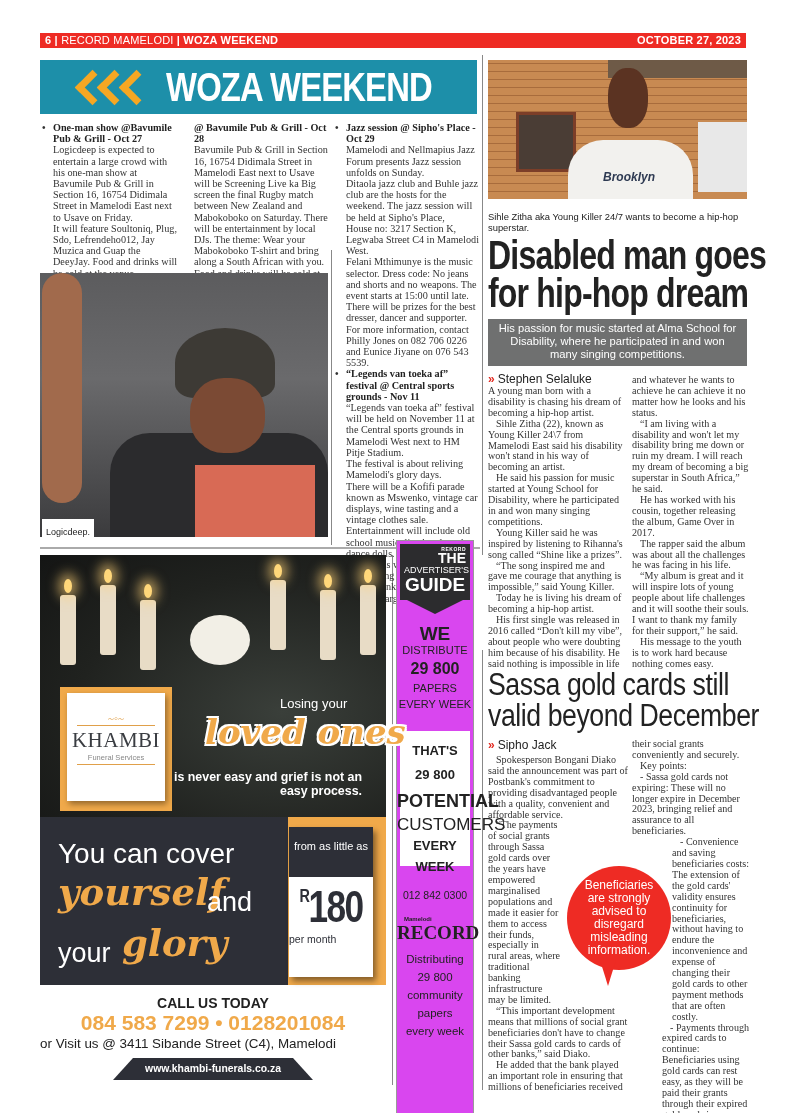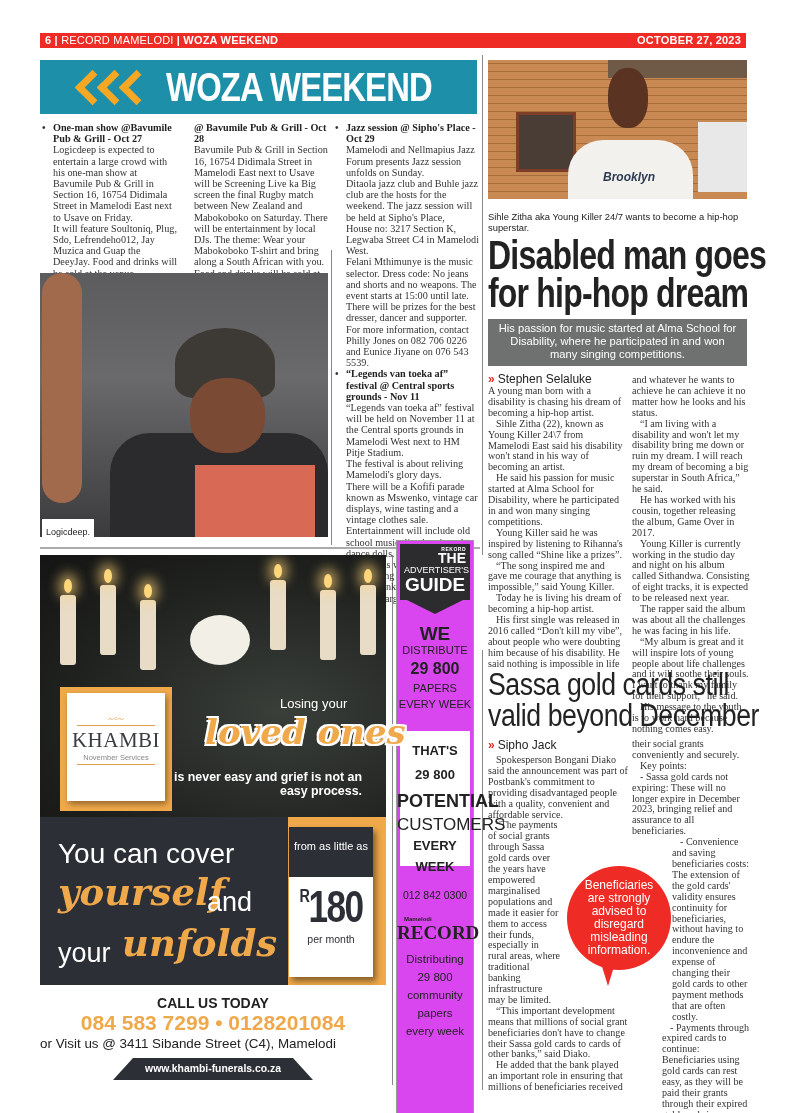--- a/index.html
+++ b/index.html
@@ -83,21 +83,21 @@
 #k-orange{left:288px;top:817px;width:98px;height:168px;background:#f0a94a}
 #k-cover{left:58px;top:838px;color:#fff;font-family:"Liberation Sans",sans-serif;font-size:28px}
 #k-yourself{left:58px;top:870px;color:#f0a94a;font-family:"DejaVu Serif",serif;font-style:italic;font-weight:bold;font-size:37px}
 #k-and{left:207px;top:887px;color:#fff;font-family:"Liberation Sans",sans-serif;font-size:27px}
 #k-your{left:58px;top:938px;color:#fff;font-family:"Liberation Sans",sans-serif;font-size:27px}
 #k-family{left:122px;top:921px;color:#f0a94a;font-family:"DejaVu Serif",serif;font-style:italic;font-weight:bold;font-size:37px}
 #k-price{left:289px;top:827px;width:84px;height:150px;background:#fff;box-shadow:3px 4px 6px rgba(0,0,0,.45)}
 #k-price .pt{height:50px;background:#2d2f37;color:#fff;font-family:"Liberation Sans",sans-serif;font-size:11px;line-height:12px;text-align:center;padding-top:13px}
 #k-price .amt{text-align:center;font-family:"Liberation Sans",sans-serif;font-weight:bold;color:#2d2f37;font-size:44px;line-height:52px;margin-top:4px;letter-spacing:-2px;transform:scaleX(0.8)}
 #k-price .amt sup{font-size:18px;vertical-align:top;line-height:30px}
-#k-price .pm{text-align:center;font-family:"Liberation Sans",sans-serif;font-size:10.5px;color:#2d2f37}
+#k-price .pm{font-family:"Liberation Sans",sans-serif;font-size:10.5px;color:#2d2f37}
 #k-call{left:40px;top:995px;width:346px;text-align:center;font-family:"Liberation Sans",sans-serif;font-weight:bold;font-size:14px;color:#222}
 #k-phones{left:40px;top:1011px;width:346px;text-align:center;font-family:"Liberation Sans",sans-serif;font-weight:bold;font-size:21px;color:#f0a94a}
 #k-visit{left:40px;top:1036px;width:346px;text-align:left;font-family:"Liberation Sans",sans-serif;font-size:13.4px;color:#222}
 #k-web{left:113px;top:1058px;width:200px;height:22px;background:#2d2f37;clip-path:polygon(10% 0,90% 0,100% 100%,0 100%);color:#fff;font-family:"Liberation Sans",sans-serif;font-weight:bold;font-size:10.4px;line-height:22px;text-align:center}
 </style>
 </head>
 <body>
 
 <div id="hdr" class="abs">
   <span class="pn">6</span>
@@ -189,31 +189,30 @@
 </div>
 <div id="intro" class="abs">His passion for music started at Alma School for Disability, where he participated in and won many singing competitions.</div>
 
 <div class="abs byline" style="left:488px;top:372px">
   <span class="mk">»</span><span>Stephen Selaluke</span>
 </div>
 
 <div class="abs art" style="left:488px;top:386px;width:136px">
   <p class="first">A young man born with a disability is chasing his dream of becoming a hip-hop artist.</p>
   <p>Sihle Zitha (22), known as Young Killer 24\7 from Mamelodi East said his disability won't stand in his way of becoming an artist.</p>
-  <p>He said his passion for music started at Alma School for Disability, where he participated in and won many singing competitions.</p>
+  <p>He said his passion for music started at Young School for Disability, where he participated in and won many singing competitions.</p>
   <p>Young Killer said he was inspired by listening to Rihanna's song called “Shine like a prizes”.</p>
   <p>“The song inspired me and gave me courage that anything is impossible,” said Young Killer.</p>
   <p>Today he is living his dream of becoming a hip-hop artist.</p>
   <p>His first single was released in 2016 called “Don't kill my vibe”, about people who were doubting him because of his disability. He said nothing is impossible in life</p>
 </div>
 <div class="abs art" style="left:632px;top:375px;width:118px">
   <p class="first">and whatever he wants to achieve he can achieve it no matter how he looks and his status.</p>
   <p>“I am living with a disability and won't let my disability bring me down or ruin my dream. I will reach my dream of becoming a big superstar in South Africa,” he said.</p>
   <p>He has worked with his cousin, together releasing the album, Game Over in 2017.</p>
-  <p>Young Killer is currently working in the studio day and night on his album called Sithandwa. Consisting of eight tracks, it is expected to be released next year.</p>
   <p>The rapper said the album was about all the challenges he was facing in his life.</p>
   <p>“My album is great and it will inspire lots of young people about life challenges and it will soothe their souls. I want to thank my family for their support,” he said.</p>
   <p>His message to the youth is to work hard because nothing comes easy.</p>
 </div>
 
 <div id="hl2" class="abs">
   <div>Sassa gold cards still</div>
   <div>valid beyond December</div>
 </div>
 <div class="abs byline" style="left:488px;top:738px">
@@ -282,33 +281,33 @@
     <div class="flame" style="left:284px;top:19px"></div>
   <div class="candle" style="left:320px;top:30px"></div>
     <div class="flame" style="left:324px;top:14px"></div>
   <div class="rose"></div>
 </div>
 <div id="k-logo-bg" class="abs"></div>
 <div id="k-logo" class="abs">
   <div class="orn">~◦~</div>
   <div class="line"></div>
   <div class="name">KHAMBI</div>
-  <div class="sub">November Services</div>
+  <div class="sub">Funeral Services</div>
   <div class="line"></div>
 </div>
 <div id="k-lose" class="abs">Losing your</div>
 <div id="k-loved" class="abs">loved ones</div>
 <div id="k-grief" class="abs">is never easy and grief is not an easy process.</div>
 <div id="k-dark" class="abs"></div>
 <div id="k-orange" class="abs"></div>
 <div id="k-cover" class="abs">You can cover</div>
 <div id="k-yourself" class="abs">yourself</div>
 <div id="k-and" class="abs">and</div>
 <div id="k-your" class="abs">your</div>
-<div id="k-family" class="abs">unfolds</div>
+<div id="k-family" class="abs">glory</div>
 <div id="k-price" class="abs">
   <div class="pt">from as little as</div>
   <div class="amt"><sup>R</sup><span>180</span></div>
   <div class="pm">per month</div>
 </div>
 <div id="k-call" class="abs">CALL US TODAY</div>
 <div id="k-phones" class="abs">084 583 7299 • 0128201084</div>
 <div id="k-visit" class="abs">or Visit us @ 3411 Sibande Street (C4), Mamelodi</div>
 <div id="k-web" class="abs">www.khambi-funerals.co.za</div>
 

